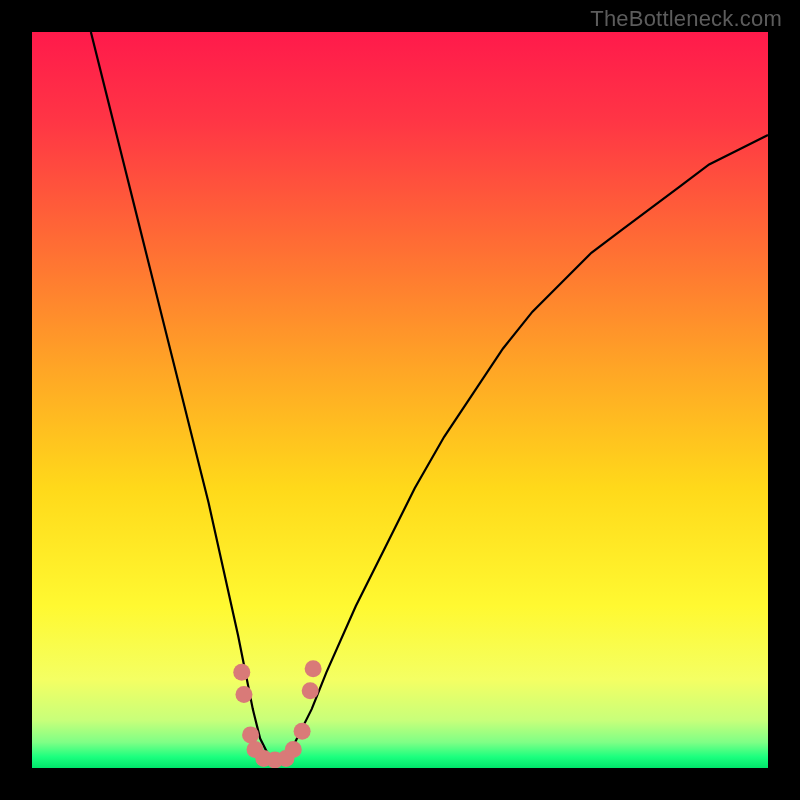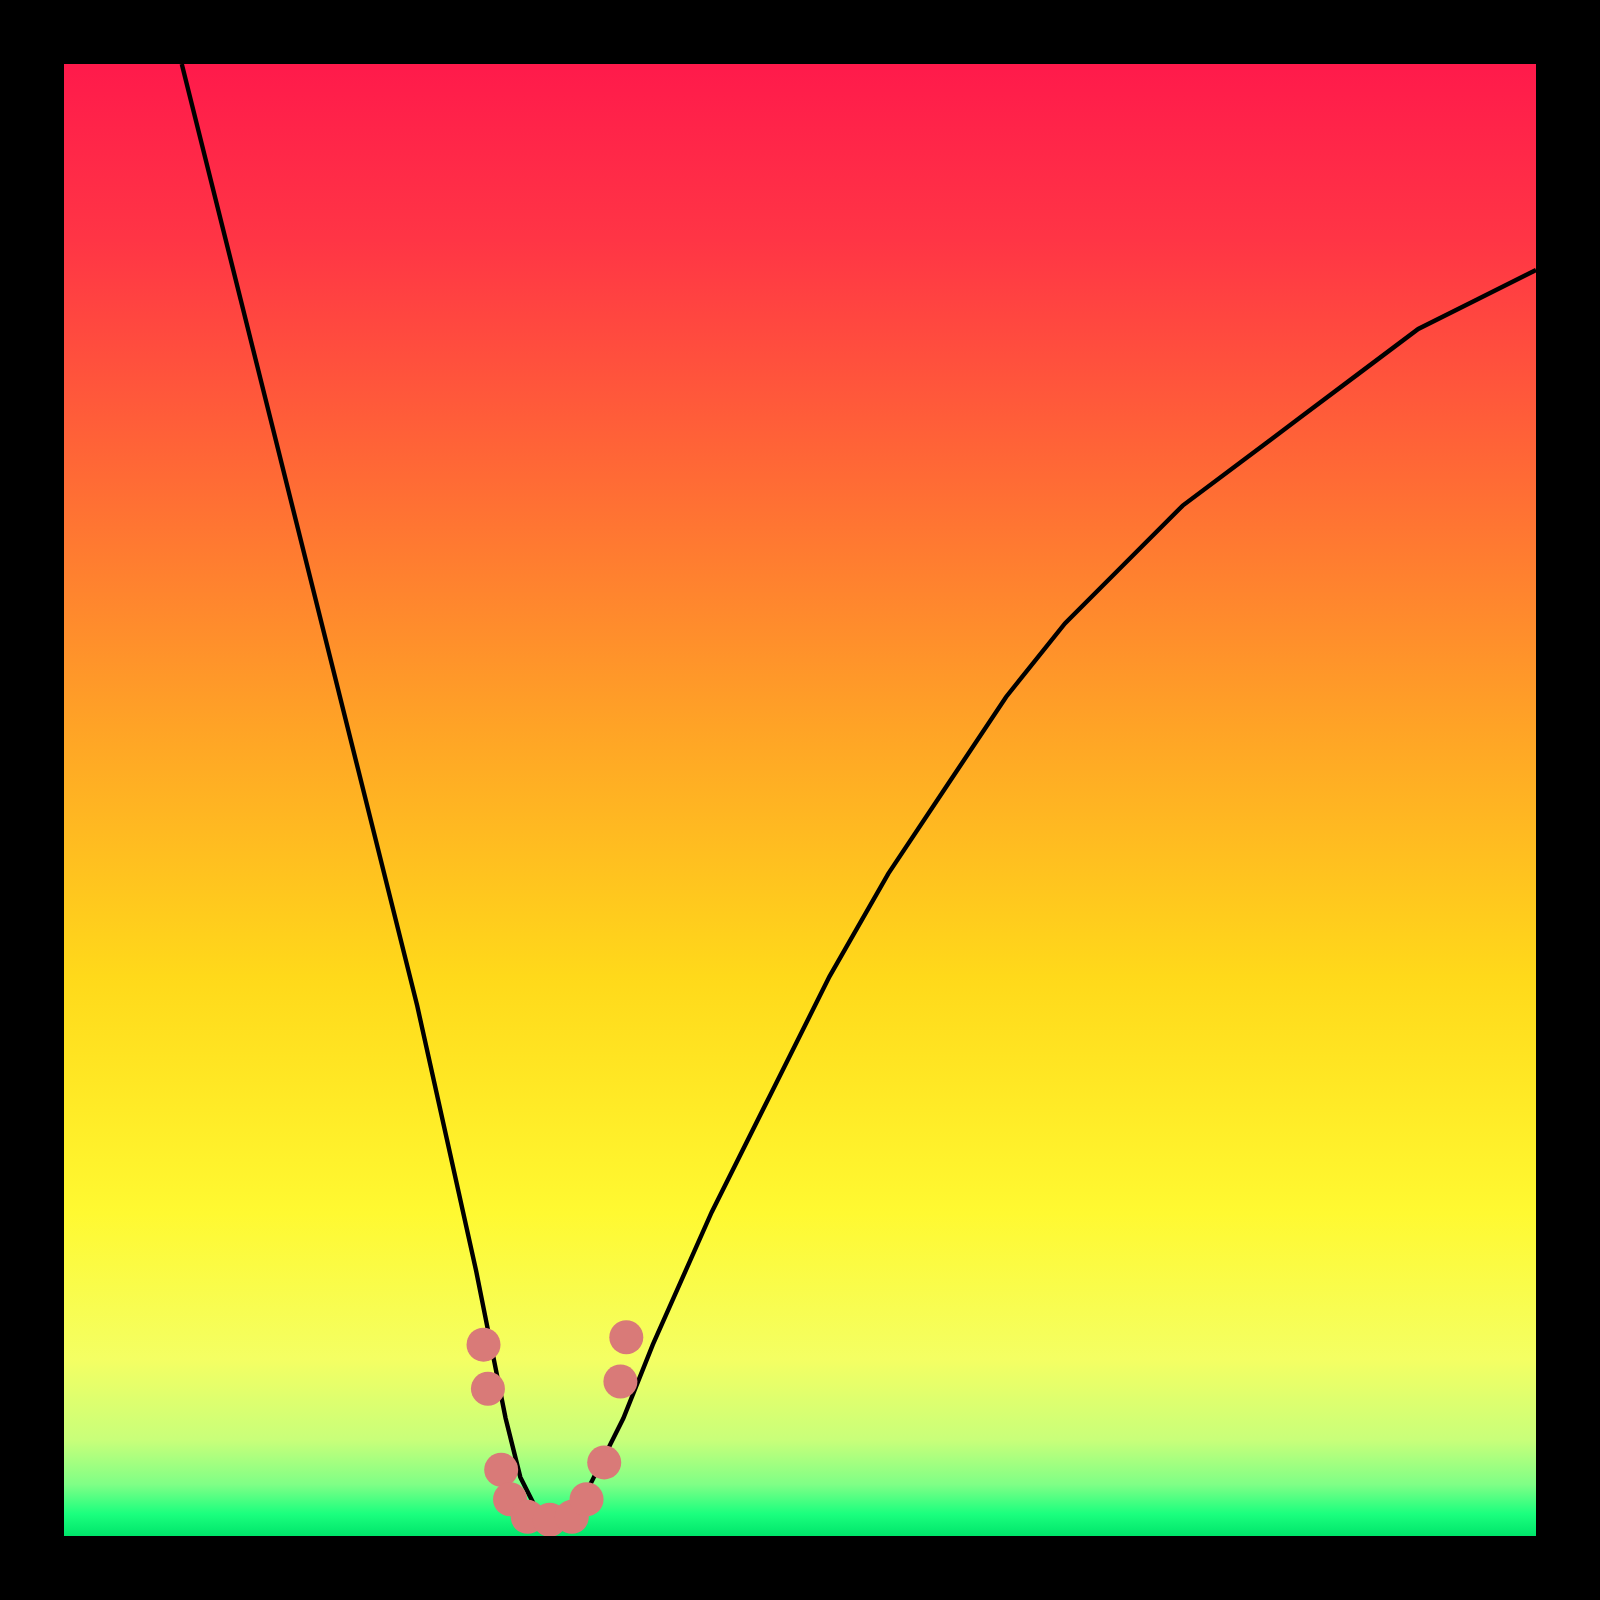--- a/index.html
+++ b/index.html
@@ -32,20 +32,21 @@
     font-size: 22px;
     letter-spacing: 0.2px;
     font-weight: 400;
   }
   svg { display: block; }
 </style>
 </head>
 <body>
 
 <div class="frame">
+  <div class="watermark">TheBottleneck.com</div>
   <div class="plot">
     <svg id="chart-svg" width="736" height="736" viewBox="0 0 736 736" preserveAspectRatio="none">
       <defs>
         <linearGradient id="bg-grad" x1="0" y1="0" x2="0" y2="1">
             <stop offset="0%" stop-color="#ff1a4b"></stop>
             <stop offset="12%" stop-color="#ff3545"></stop>
             <stop offset="28.000000000000004%" stop-color="#ff6a35"></stop>
             <stop offset="45%" stop-color="#ffa326"></stop>
             <stop offset="62%" stop-color="#ffd91a"></stop>
             <stop offset="78%" stop-color="#fff931"></stop>

